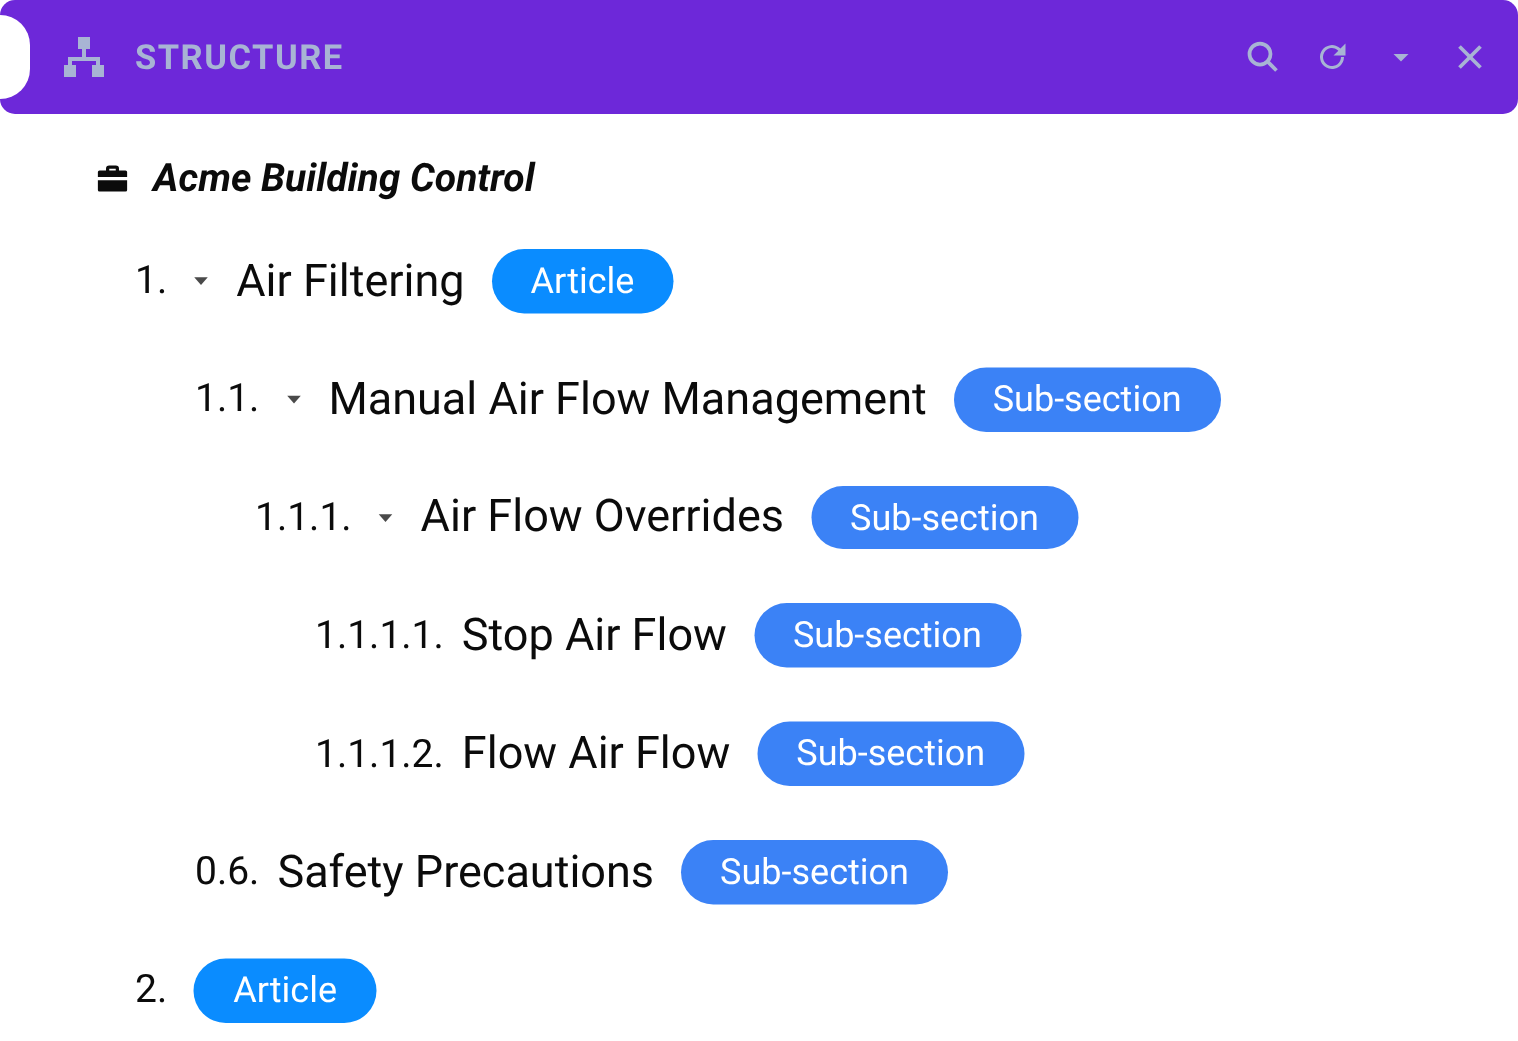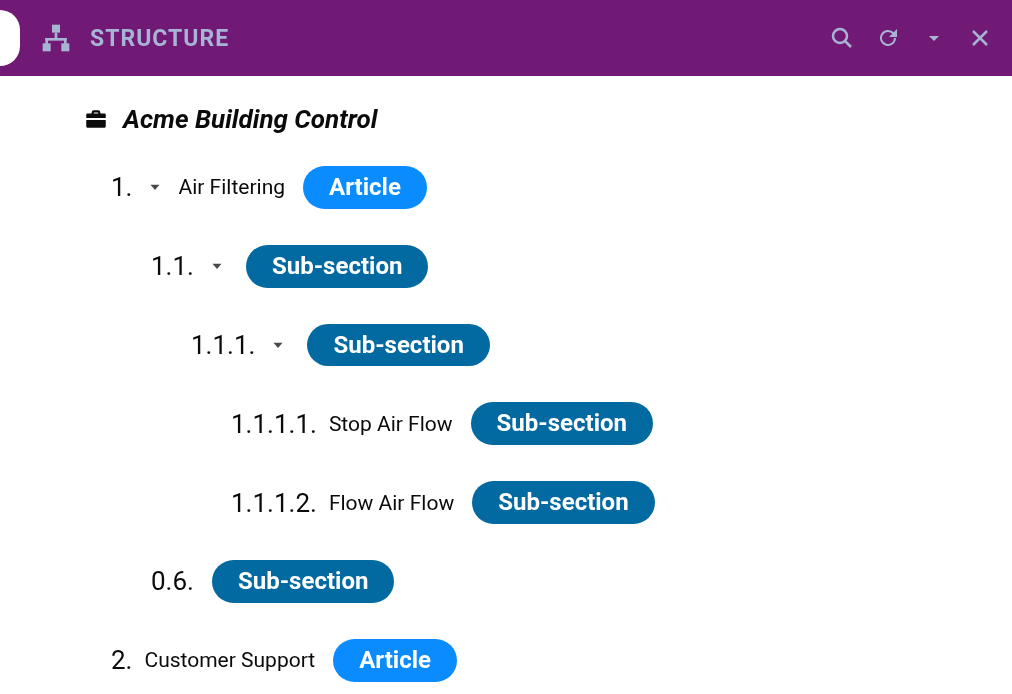--- a/index.html
+++ b/index.html
@@ -6,25 +6,26 @@
     body {
       font-family: -apple-system, BlinkMacSystemFont, "Segoe UI", Roboto, "Helvetica Neue", Arial, sans-serif;
       width: 1012px;
       height: 694px;
       background: #ffffff;
       overflow: hidden;
       color: #0b0b0b;
     }
     .header {
       height: 76px;
-      background: #701a75;
+      background: #6d28d9;
       display: flex;
       align-items: center;
       padding: 0 20px 0 0;
       position: relative;
+      border-radius: 10px;
     }
     .avatar-cut {
       width: 20px;
       height: 56px;
       background: #ffffff;
       border-top-right-radius: 56px;
       border-bottom-right-radius: 56px;
       margin-right: 20px;
     }
     .structure-icon {
@@ -51,21 +52,20 @@
       cursor: pointer;
       display: flex;
       align-items: center;
       justify-content: center;
     }
     .header-actions svg { fill: #a8b4d4; width: 24px; height: 24px; }
     .header-actions .icon-btn.stroke svg { fill:none; stroke:#a8b4d4; stroke-width:2.5; }
 
     .content {
       padding: 28px 30px 0 62px;
-      margin-left: 21px;
     }
     .root-row {
       display: flex;
       align-items: center;
       gap: 14px;
       margin-bottom: 32px;
     }
     .briefcase-icon {
       width: 26px; height: 26px; fill: #0b0b0b;
     }
@@ -90,35 +90,35 @@
     .indent-4 { padding-left: 148px; }
     .num { font-size: 26px; }
     .caret {
       display: inline-flex;
       align-items: center;
       justify-content: center;
       width: 22px; height: 22px;
       cursor: pointer;
     }
     .caret svg { width: 18px; height: 18px; fill: #4a4a4a; }
-    .label { font-size: 21px; }
+    .label { font-size: 30px; }
     .badge {
       display: inline-flex;
       align-items: center;
       justify-content: center;
       border-radius: 999px;
       padding: 7px 26px;
       font-size: 24px;
-      font-weight: 700;
+      font-weight: 400;
       color: #ffffff;
       margin-left: 6px;
       line-height: 1.2;
     }
     .badge-article { background: #0a8cff; }
-    .badge-sub { background: #0369a1; }
+    .badge-sub { background: #3b82f6; }
   </style>
 </head>
 <body>
 
 <div class="header">
   <div class="avatar-cut"></div>
   <svg class="structure-icon" viewBox="0 0 24 24">
     <rect x="9" y="2" width="6" height="6"></rect>
     <rect x="2" y="16" width="6" height="6"></rect>
     <rect x="16" y="16" width="6" height="6"></rect>
@@ -173,44 +173,46 @@
         <span class="label">Air Filtering</span>
         <span class="badge badge-article">Article</span>
       </div>
       <div class="node indent-2">
         <span class="num">1.1.</span>
         <span class="caret">
           <svg viewBox="0 0 24 24">
             <path d="M6 9l6 7 6-7z"></path>
           </svg>
         </span>
+        <span class="label">Manual Air Flow Management</span>
         <span class="badge badge-sub">Sub-section</span>
       </div>
       <div class="node indent-3">
         <span class="num">1.1.1.</span>
         <span class="caret">
           <svg viewBox="0 0 24 24">
             <path d="M6 9l6 7 6-7z"></path>
           </svg>
         </span>
+        <span class="label">Air Flow Overrides</span>
         <span class="badge badge-sub">Sub-section</span>
       </div>
       <div class="node indent-4">
         <span class="num">1.1.1.1.</span>
         <span class="label">Stop Air Flow</span>
         <span class="badge badge-sub">Sub-section</span>
       </div>
       <div class="node indent-4">
         <span class="num">1.1.1.2.</span>
         <span class="label">Flow Air Flow</span>
         <span class="badge badge-sub">Sub-section</span>
       </div>
       <div class="node indent-2">
         <span class="num">0.6.</span>
+        <span class="label">Safety Precautions</span>
         <span class="badge badge-sub">Sub-section</span>
       </div>
       <div class="node indent-1">
         <span class="num">2.</span>
-        <span class="label">Customer Support</span>
         <span class="badge badge-article">Article</span>
       </div>
     </div>
 </div>
 
 </body></html>

